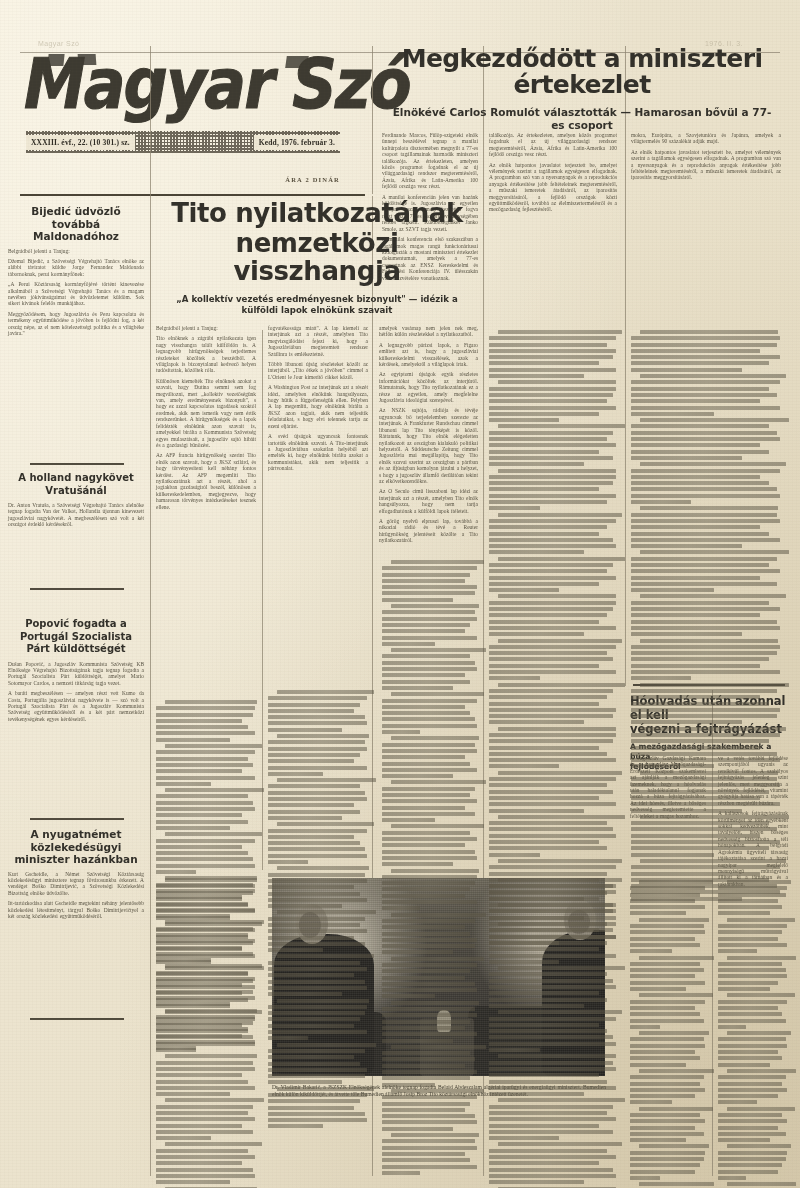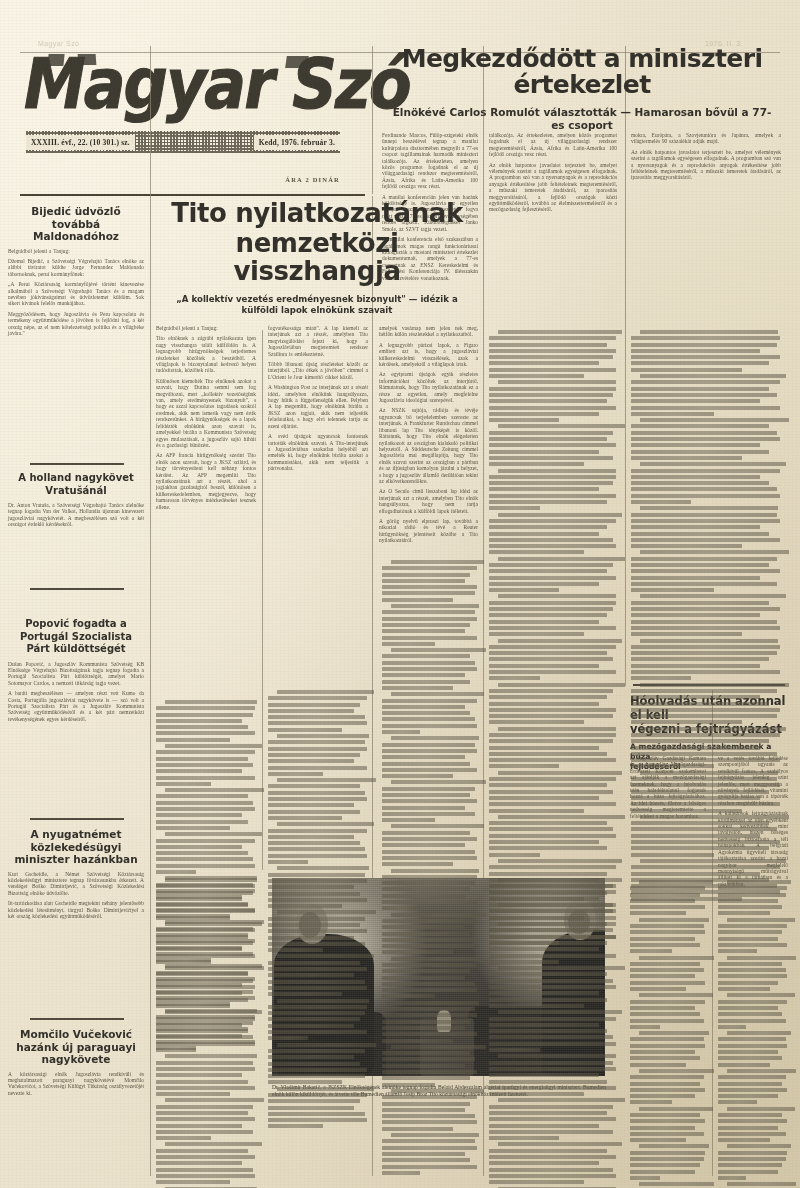--- a/index.html
+++ b/index.html
@@ -240,25 +240,20 @@
   <div class="hrule thick" style="left:30px; top:818px; width:94px;"></div>
 
   <div class="col" style="left:8px; top:828px; width:136px;">
     <div class="sect-title" style="font-size:10.5px; line-height:12.5px;">A nyugatnémet közlekedésügyi miniszter hazánkban</div>
     <div style="height:5px;"></div>
     <p class="realtext">Kurt Gscheidle, a Német Szövetségi Köztársaság közlekedésügyi minisztere tegnap fővárosunkba érkezett. A vendéget Boško Dimitrijević, a Szövetségi Közlekedési Bizottság elnöke üdvözölte.</p>
     <p class="realtext">Itt-tartózkodása alatt Gscheidle megtekint néhány jelentősebb közlekedési létesítményt, tárgyal Boško Dimitrijevićtyel a két ország közlekedési együttműködéséről.</p>
   </div>
   <div class="hrule thick" style="left:30px; top:1018px; width:94px;"></div>
 
-  <div class="col" style="left:8px; top:1028px; width:136px;">
-    <div class="sect-title" style="font-size:10.5px; line-height:12.5px;">Momčilo Vučeković hazánk új paraguayi nagykövete</div>
-    <div style="height:5px;"></div>
-    <p class="realtext">A köztársasági elnök Jugoszlávia rendkívüli és meghatalmazott paraguayi nagykövetévé Momčilo Vučekovićot, a Szövetségi Külügyi Titkárság osztályvezetőjét nevezte ki.</p>
-  </div>
 
   <div class="photo" style="left:272px; top:878px; width:333px; height:198px;">
     <div class="sofa" style="left:-6px; top:134px; width:120px; height:70px;"></div>
     <div class="sofa" style="left:196px; top:128px; width:150px; height:76px;"></div>
     <div class="fig" style="left:2px; top:56px; width:100px; height:140px;"></div>
     <div class="head" style="left:24px; top:26px; width:32px; height:40px;"></div>
     <div class="face-shadow" style="left:27px; top:34px; width:22px; height:26px;"></div>
     <div class="fig" style="left:270px; top:52px; width:100px; height:146px;"></div>
     <div class="head" style="left:292px; top:22px; width:32px; height:40px;"></div>
     <div class="face-shadow" style="left:296px; top:32px; width:22px; height:24px;"></div>

